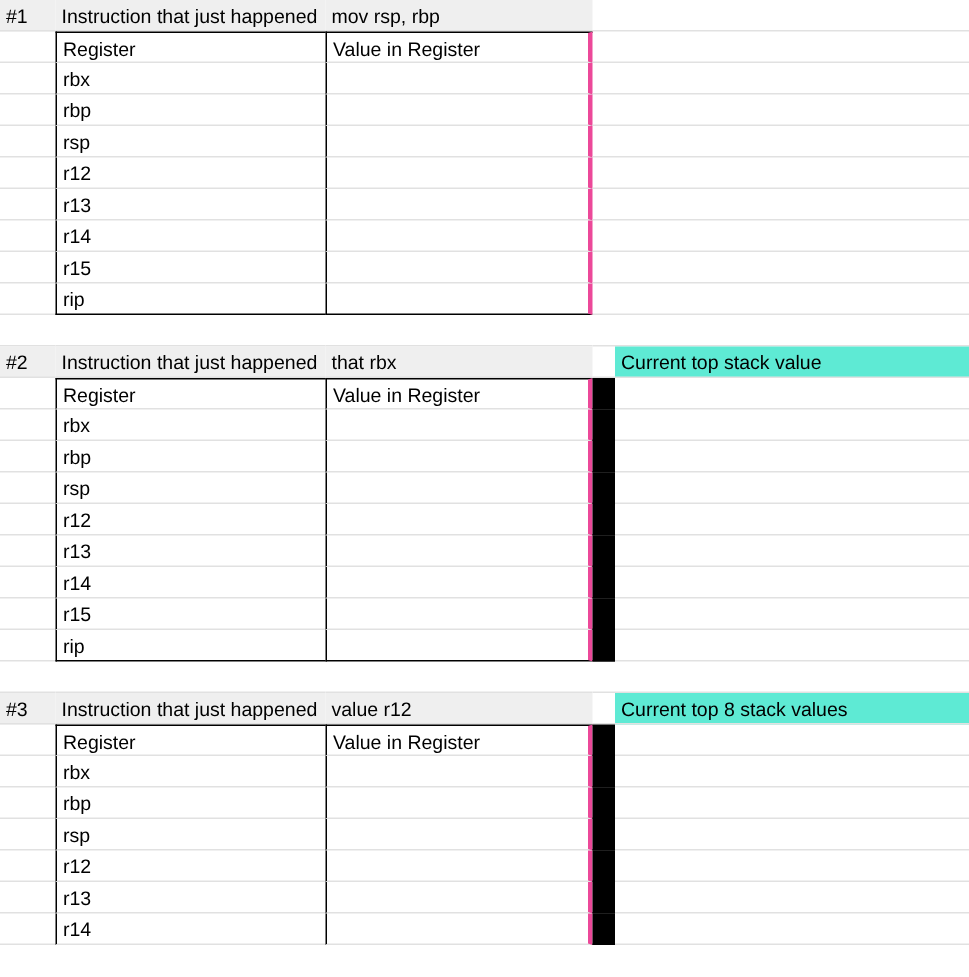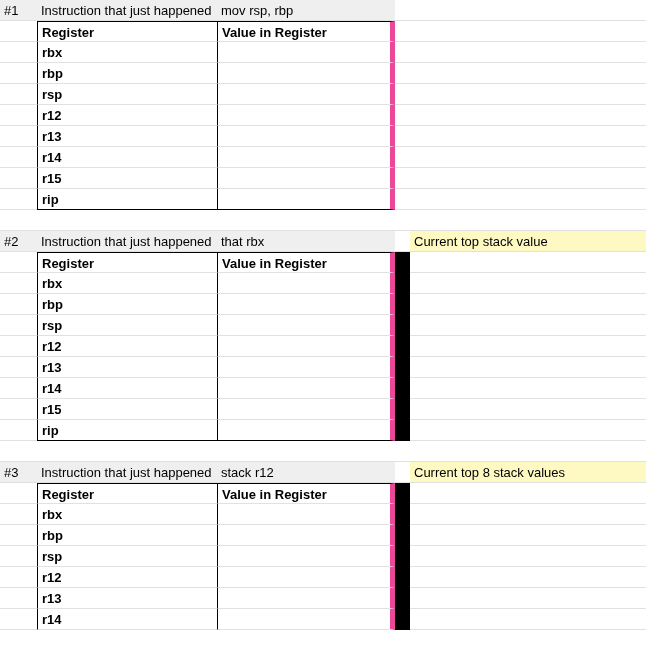--- a/index.html
+++ b/index.html
@@ -17,24 +17,24 @@
   }
   .cell {
     height: 21px;
     line-height: 21px;
     padding: 0 4px;
     border-bottom: 1px solid #e1e1e1;
     overflow: hidden;
     white-space: nowrap;
   }
   .header-grey { background: #efefef; }
-  .header-blue { background: #fef9c3; }
+  .header-blue { background: #5eead4; }
   .box-top    { border-top: 1px solid #000; }
-  .box-left   { border-left: 1px solid #000; font-weight: bold; }
-  .box-right  { border-right: 5px solid #ec4899; }
+  .box-left   { border-left: 1px solid #000; }
+  .box-right  { border-right: 3px solid #ec4899; }
   .box-bottom { border-bottom: 1px solid #000 !important; }
   .blackfill  { background: #000; border-bottom: 1px solid #000; }
 </style>
 </head>
 <body>
 
 <div class="grid" id="root">
     <div class="cell header-grey">#1</div>
     <div class="cell header-grey">Instruction that just happened</div>
     <div class="cell header-grey">mov rsp, rbp</div>
@@ -140,21 +140,21 @@
     <div class="cell box-left box-right box-bottom"></div>
     <div class="cell blackfill"></div>
     <div class="cell "></div>
     <div class="cell "></div>
     <div class="cell "></div>
     <div class="cell "></div>
     <div class="cell "></div>
     <div class="cell "></div>
     <div class="cell header-grey">#3</div>
     <div class="cell header-grey">Instruction that just happened</div>
-    <div class="cell header-grey">stack r12</div>
+    <div class="cell header-grey">value r12</div>
     <div class="cell "></div>
     <div class="cell header-blue">Current top 8 stack values</div>
     <div class="cell "></div>
     <div class="cell box-top box-left">Register</div>
     <div class="cell box-top box-left box-right">Value in Register</div>
     <div class="cell blackfill"></div>
     <div class="cell "></div>
     <div class="cell "></div>
     <div class="cell box-left">rbx</div>
     <div class="cell box-left box-right"></div>

